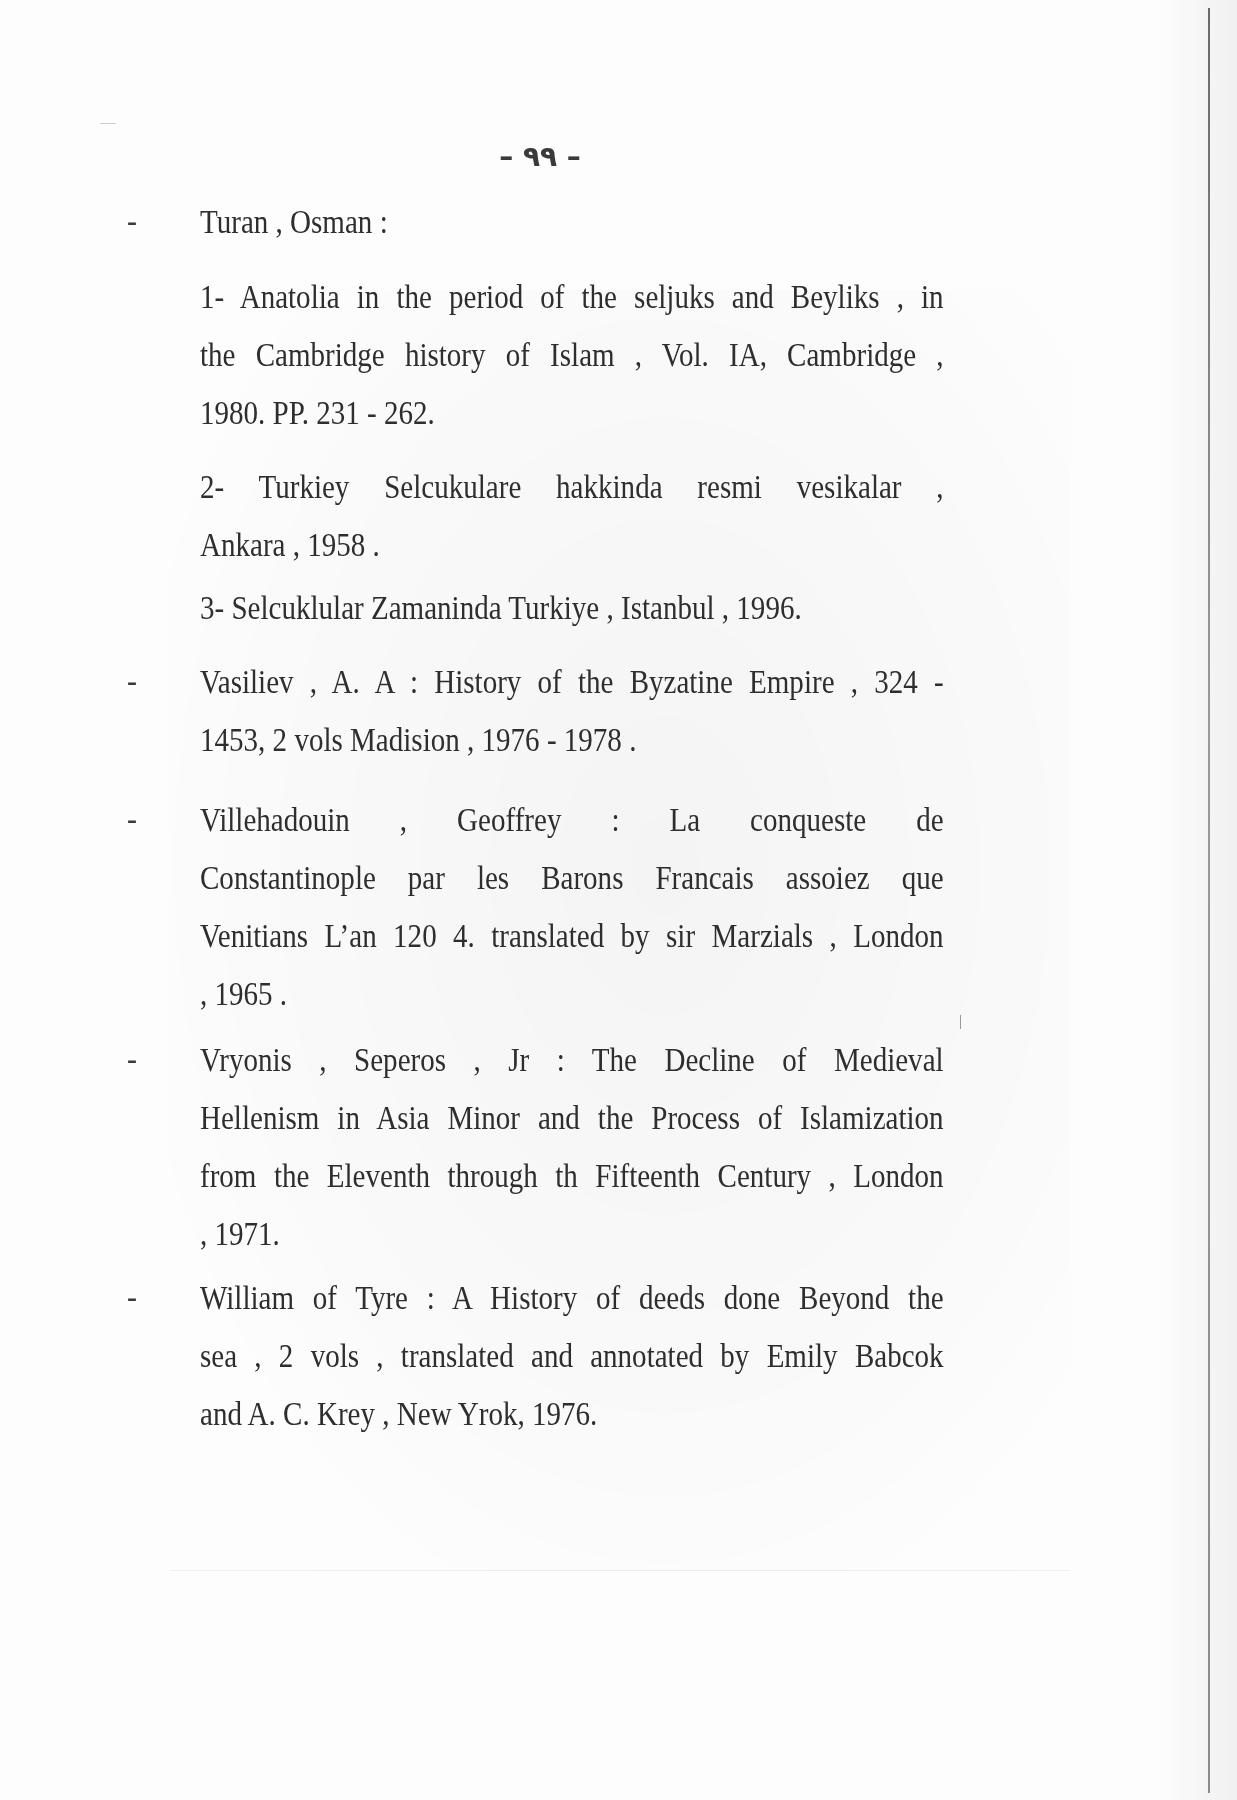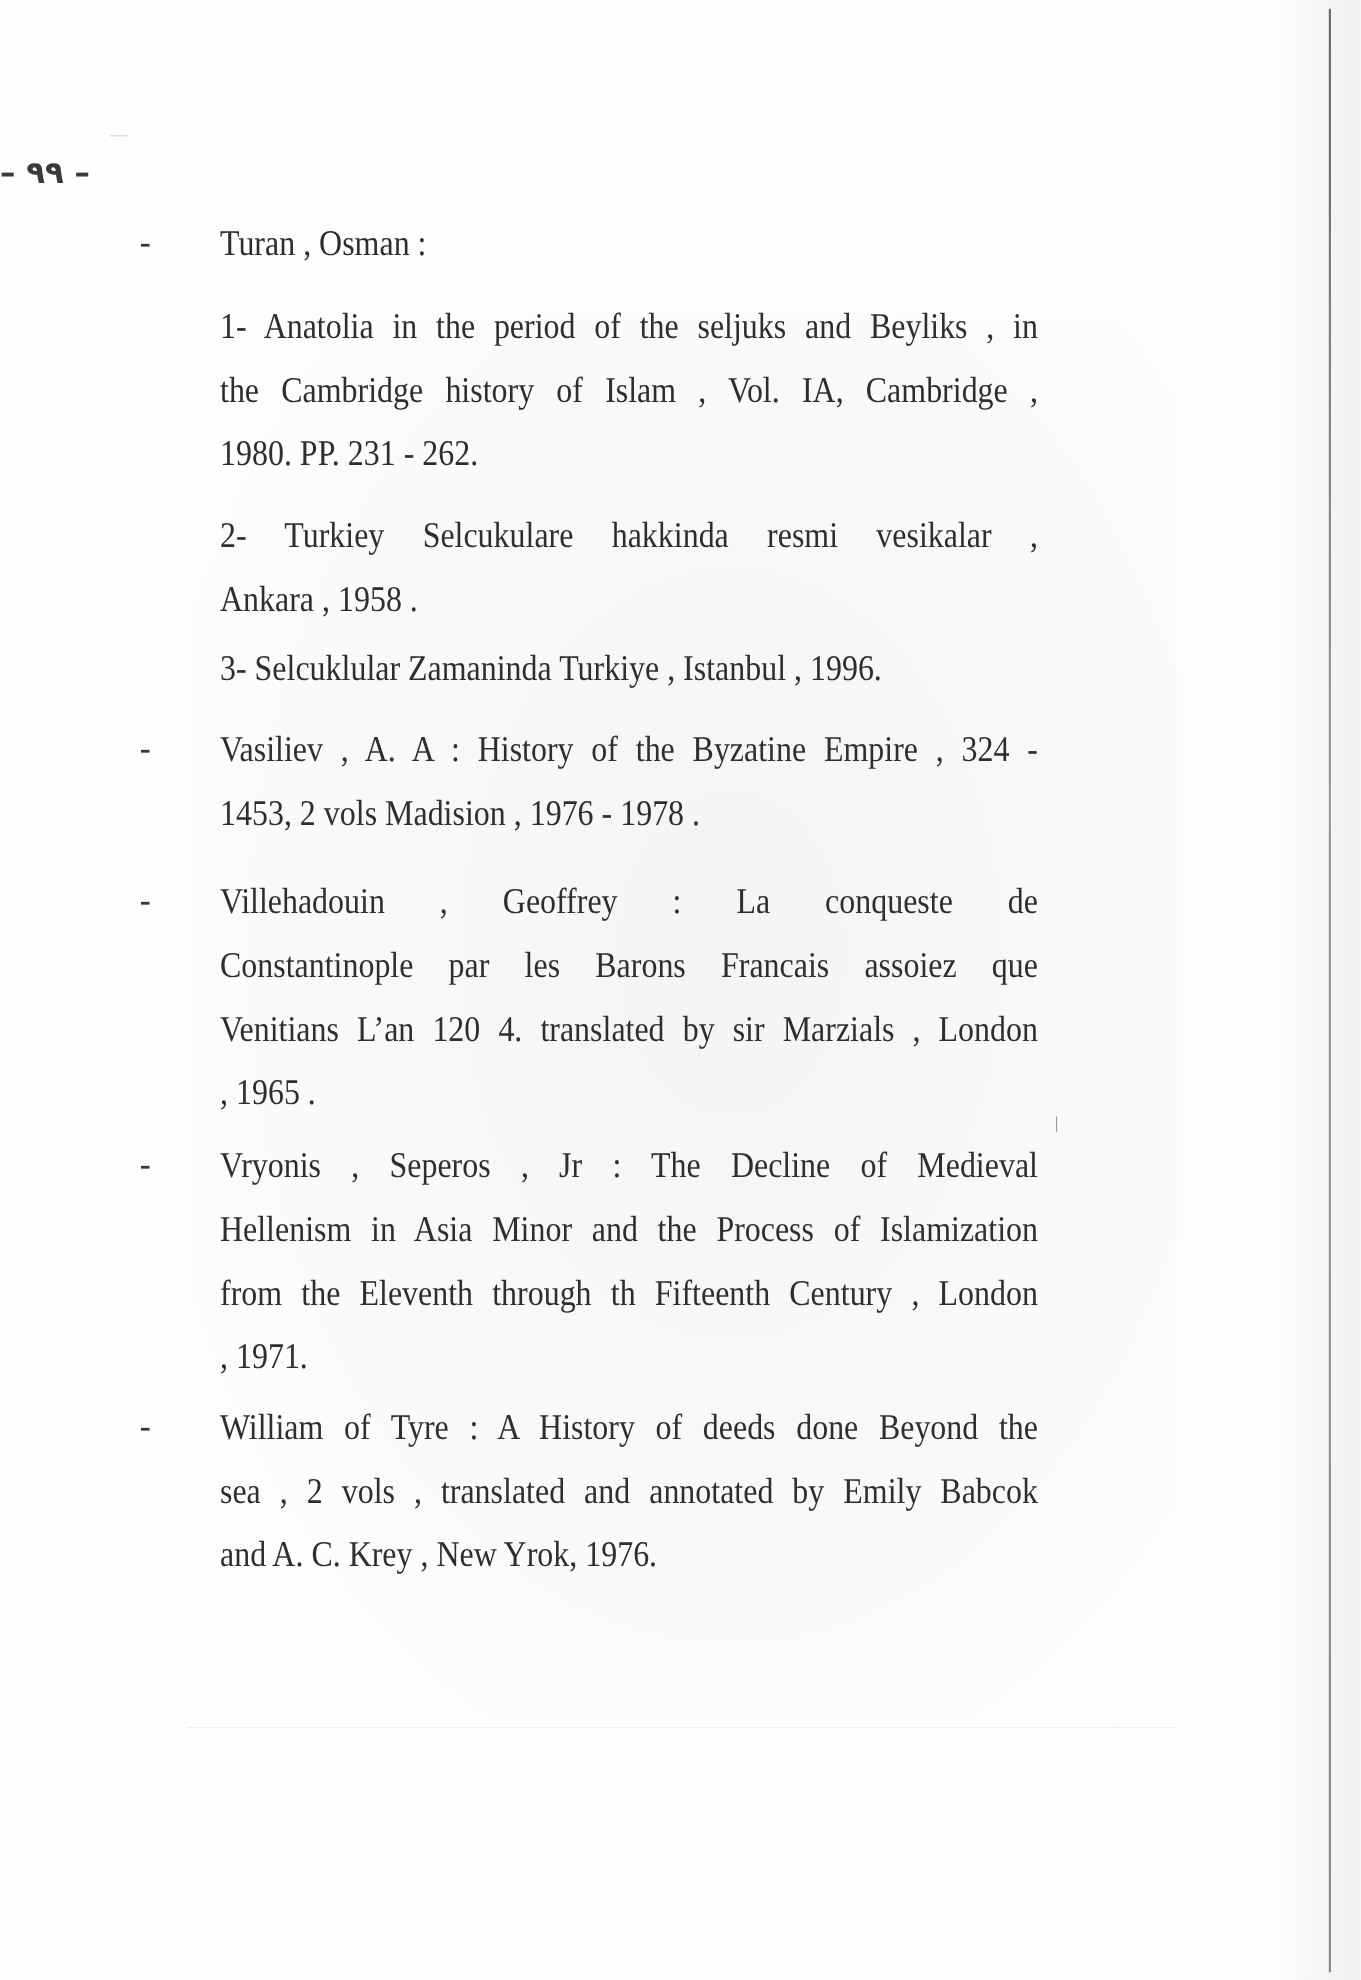--- a/index.html
+++ b/index.html
@@ -19,21 +19,21 @@
     background: linear-gradient(to right, rgba(0,0,0,0) 0%, rgba(0,0,0,0.03) 60%, rgba(0,0,0,0.05) 100%);
   }
   .page-edge-line {
     position: absolute; top: 8px; right: 27px; width: 2px; height: 1785px;
     background: linear-gradient(to bottom, #6a6a6a, #9a9a9a 40%, #8a8a8a 100%);
   }
   .top-dash {
     position: absolute; left: 100px; top: 123px; width: 16px; height: 1px; background: #cfcfcf;
   }
   .page-number {
-    position: absolute; left: 0; top: 140px; width: 1080px; text-align: left;
+    position: absolute; left: 0; top: 140px; width: 1080px; text-align: center;
     font-family: "DejaVu Sans", sans-serif; font-size: 28px; font-weight: bold; letter-spacing: 8px; color: #3a3a3a;
   }
   .entry { position: absolute; left: 0; width: 1237px; }
   .bullet {
     position: absolute; left: 127px; font-size: 30px; font-weight: bold; color: #3a3a3a;
   }
   .line {
     position: absolute; left: 200px; width: 845px;
     font-size: 33px; line-height: 40px; white-space: nowrap;
     transform-origin: left top; transform: scaleX(0.88);

